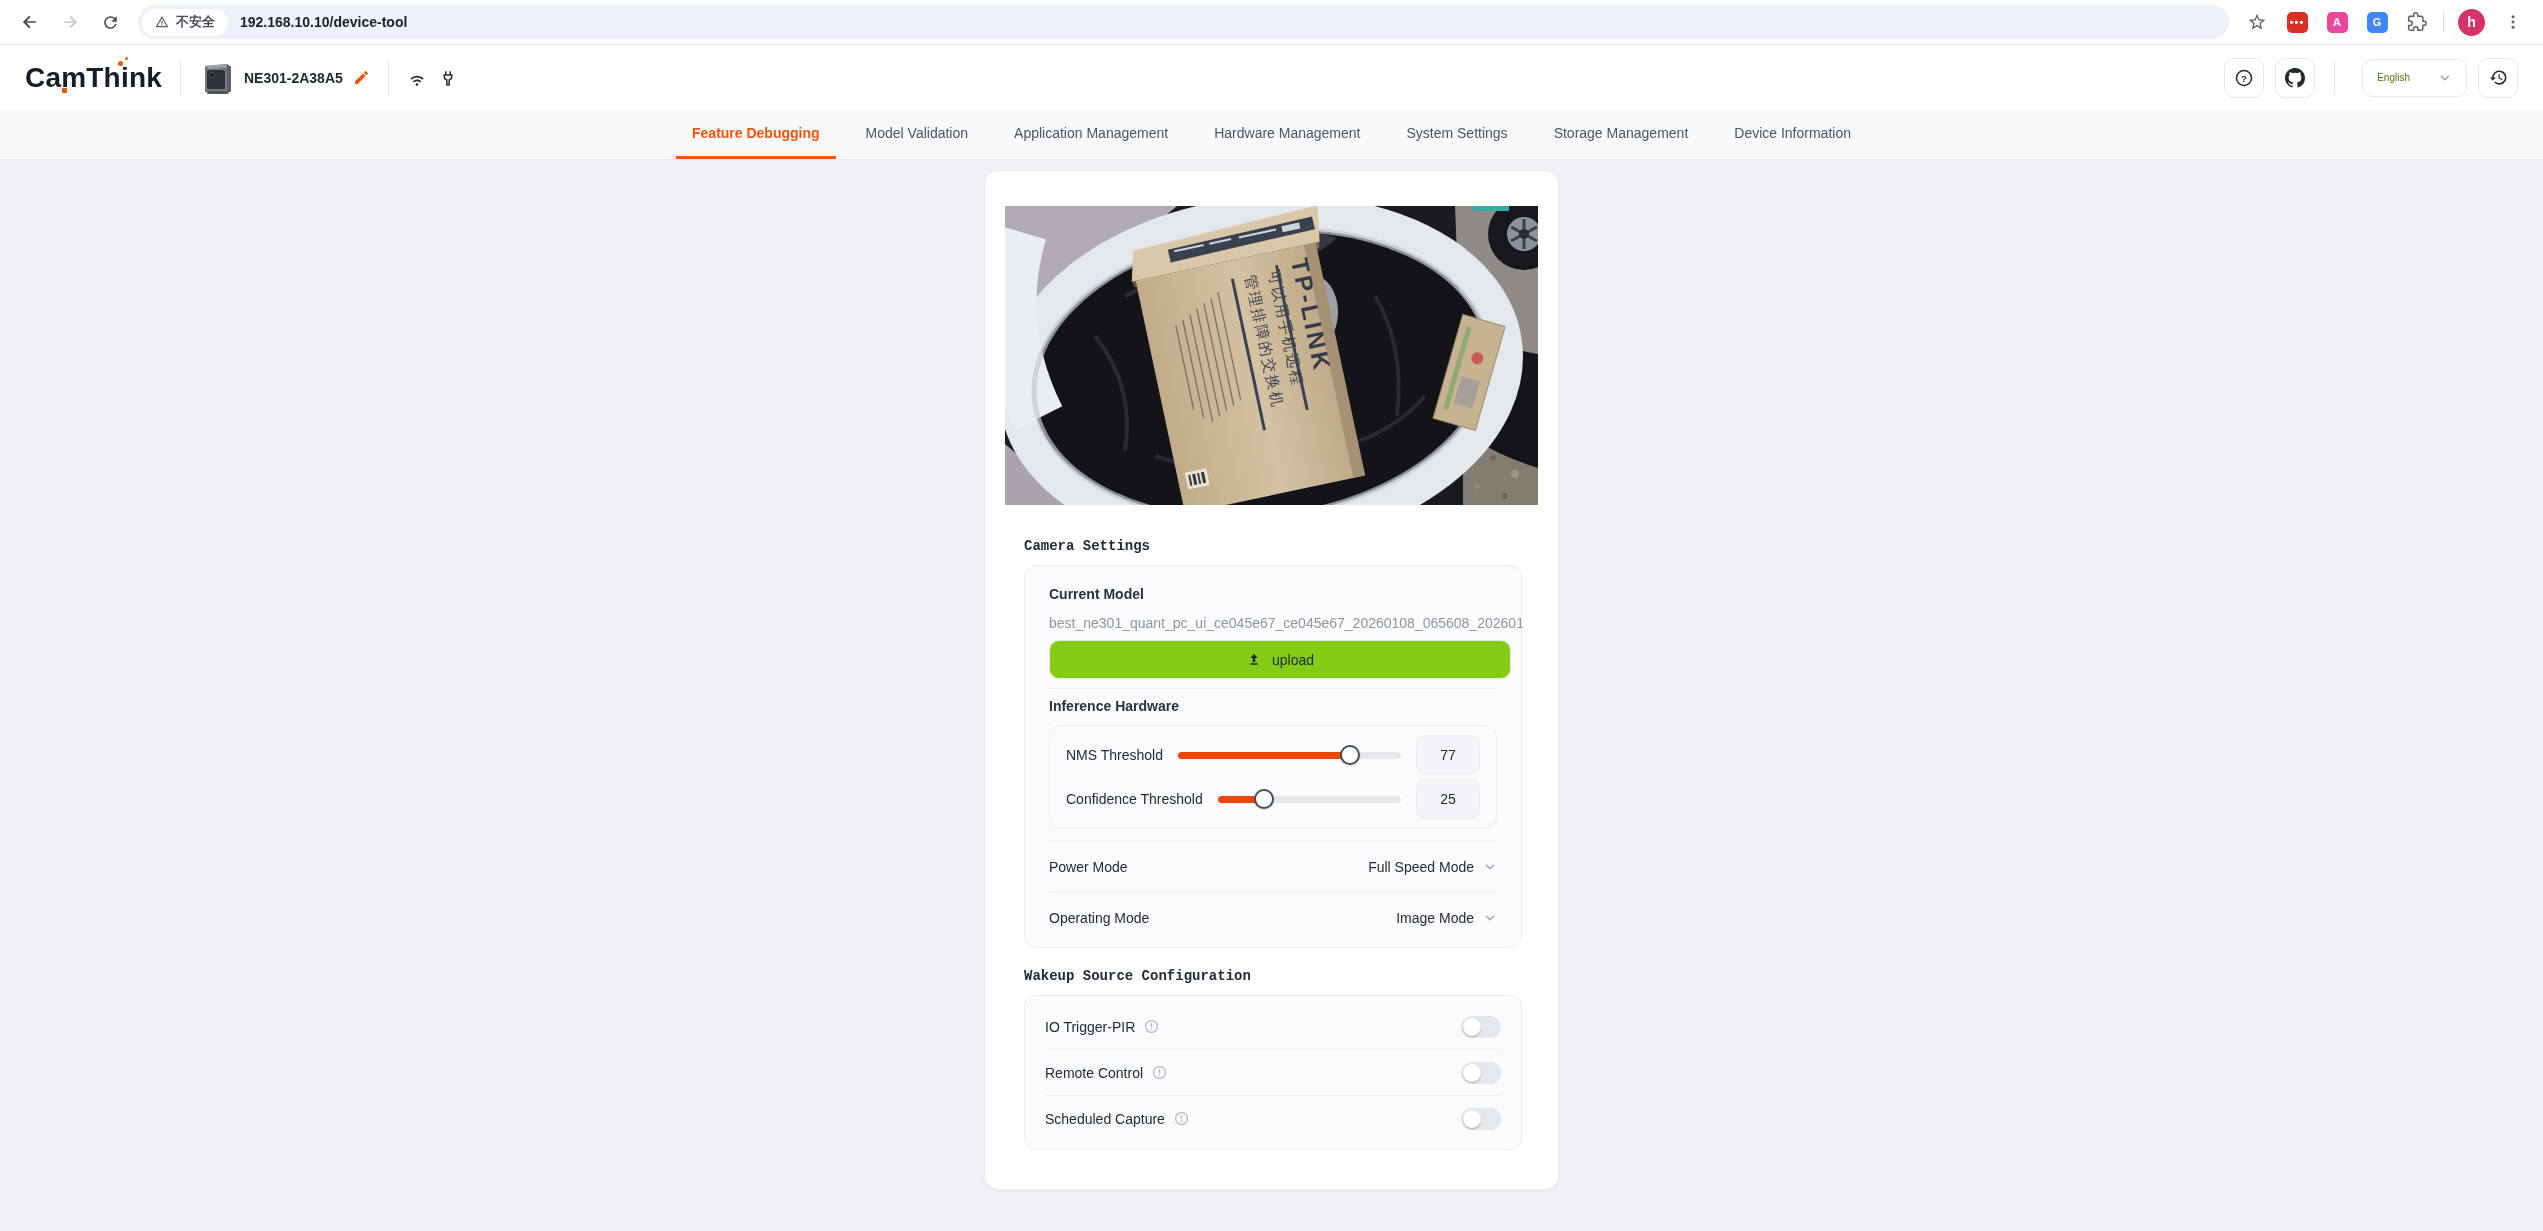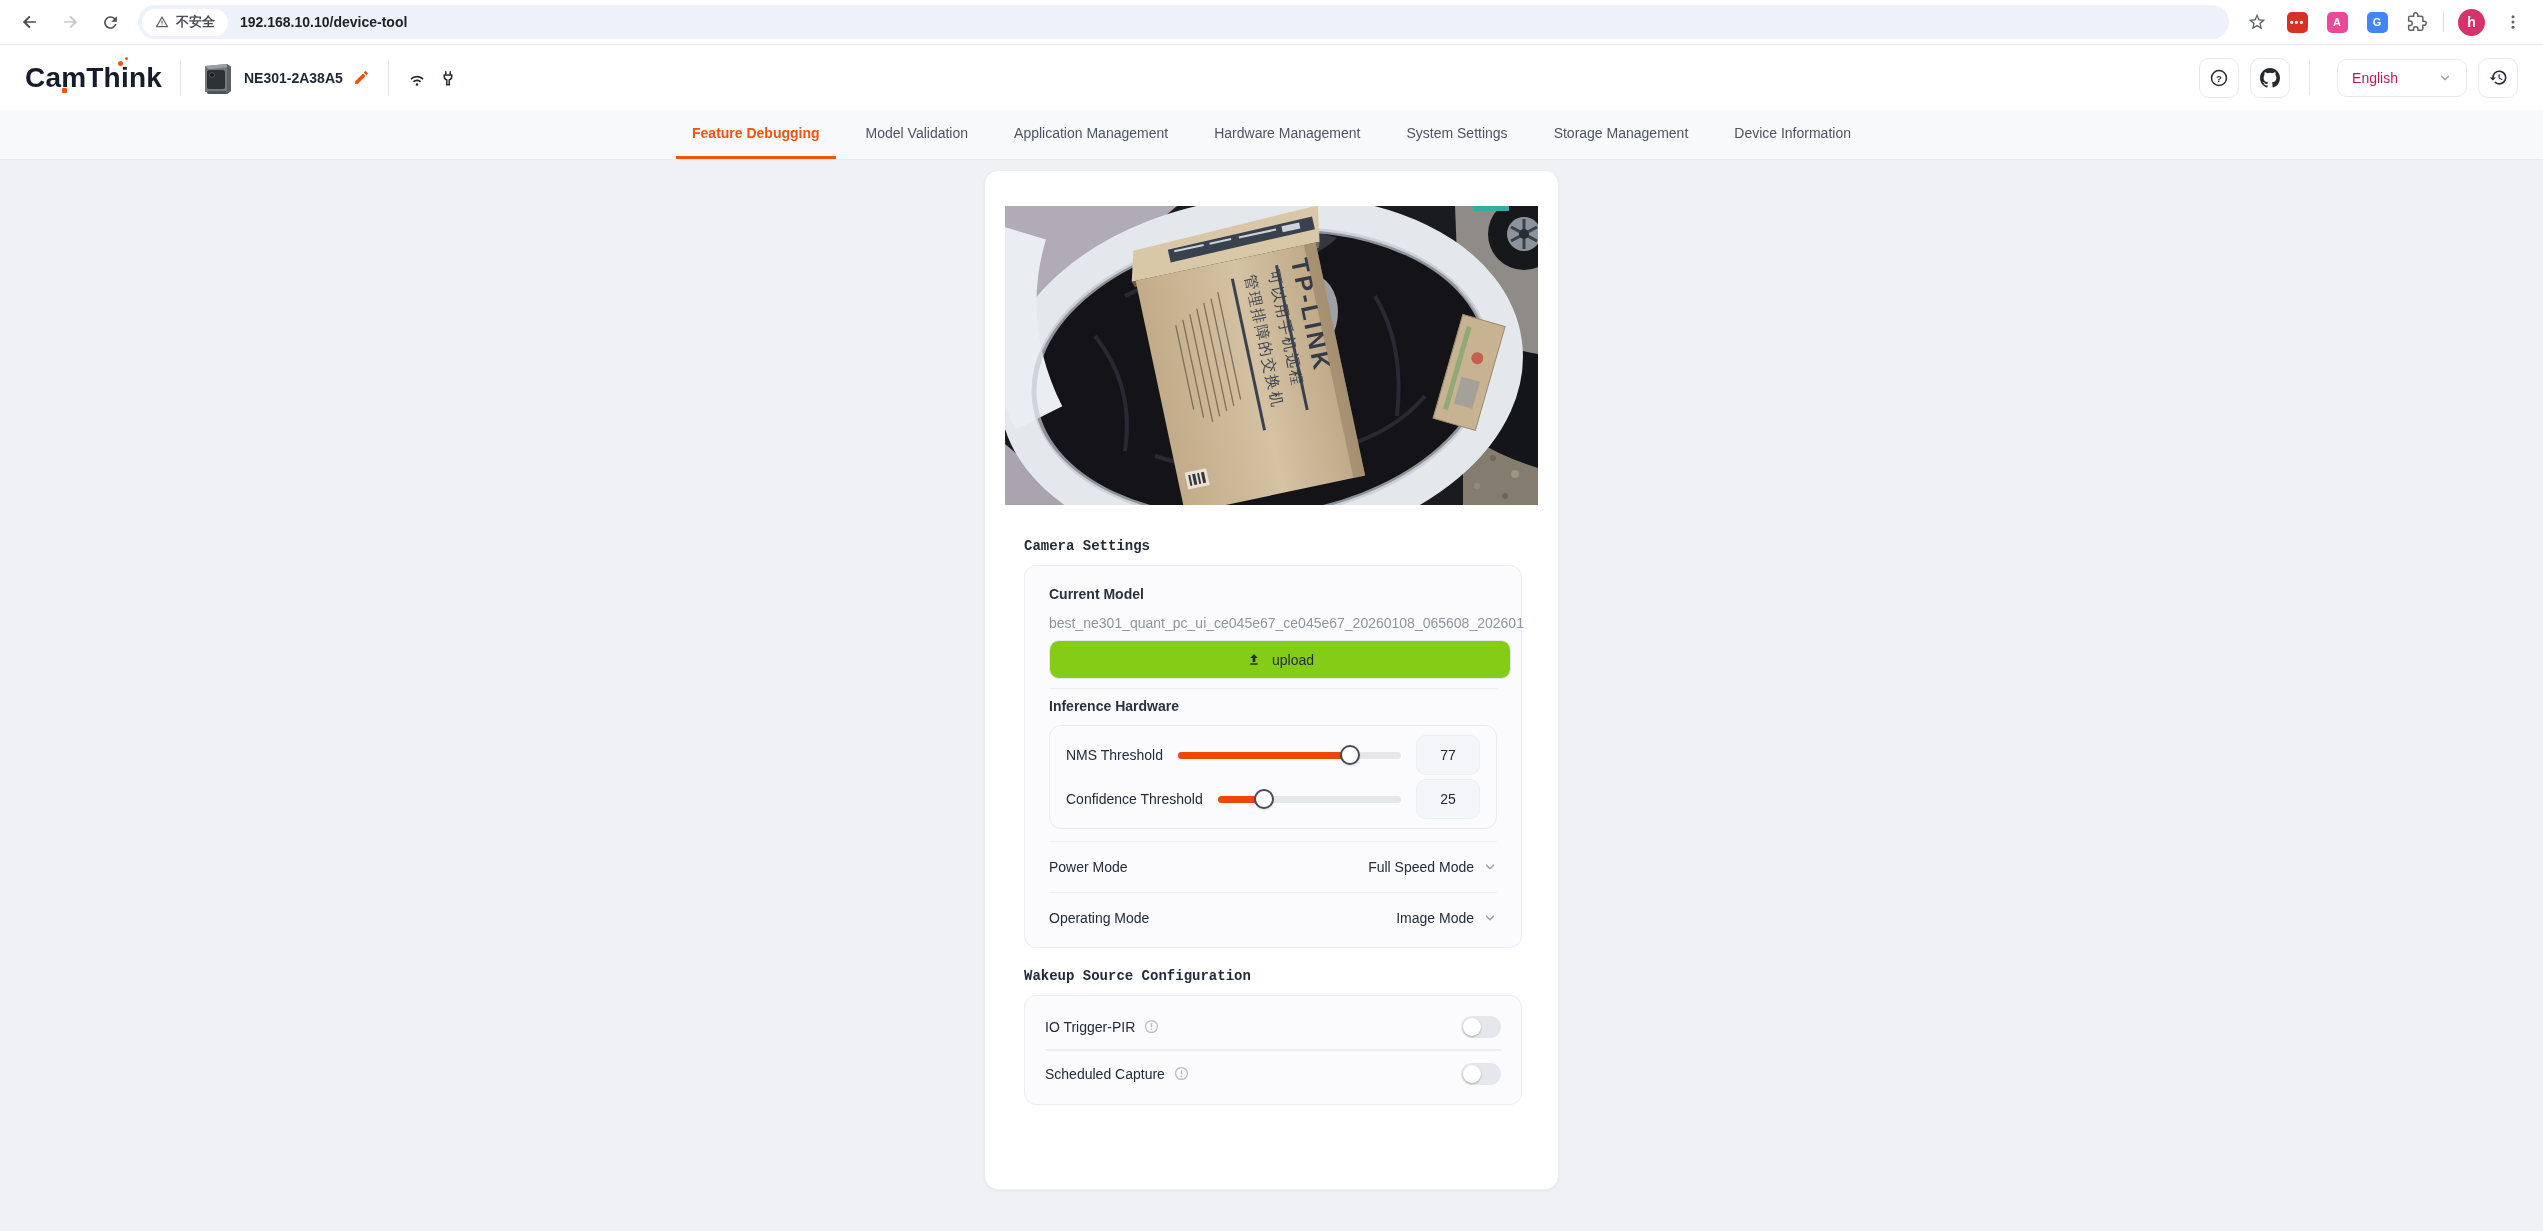--- a/index.html
+++ b/index.html
@@ -19,21 +19,21 @@
   .site-header{height:65px;background:#fff;display:flex;align-items:center;padding:0 25px;box-sizing:border-box;}
   .logo{position:relative;font-size:28px;font-weight:700;color:#151c2a;letter-spacing:.2px;flex:0 0 auto;}
   .logo-dot{position:absolute;background:#f2530d;border-radius:1px;}
   .logo-dot.a{width:5px;height:5px;left:37px;bottom:1px;}
   .logo-dot.i1{width:5px;height:5px;left:93px;top:-1px;border-radius:50%;}
   .logo-dot.i2{width:3px;height:3px;left:100px;top:-5px;border-radius:50%;}
   .vdiv{width:1px;height:34px;background:#e4e6ea;margin:0 18px;flex:0 0 auto;}
   .dev-name{font-size:14px;color:#1e2633;font-weight:600;margin:0 10px 0 9px;}
   .hdr-right{margin-left:auto;display:flex;align-items:center;}
   .hdr-btn{width:38px;height:38px;border:1px solid #e6e8ec;border-radius:10px;background:#fff;display:flex;align-items:center;justify-content:center;margin-left:11px;cursor:pointer;}
-  .lang{height:38px;border:1px solid #e6e8ec;border-radius:10px;display:flex;align-items:center;gap:40px;padding:0 14px;font-size:14px;color:#be185d;margin-left:19px;background:#fff;cursor:pointer;box-sizing:border-box;}
+  .lang{height:38px;border:1px solid #e6e8ec;border-radius:10px;display:flex;align-items:center;gap:28px;padding:0 14px;font-size:10px;color:#4d7c0f;margin-left:19px;background:#fff;cursor:pointer;box-sizing:border-box;}
   
   .tabs{height:50px;background:#f8f9fb;border-bottom:1px solid #e8eaee;display:flex;justify-content:center;gap:14px;box-sizing:border-box;}
   .tab{display:flex;align-items:center;padding:0 16px;font-size:14px;color:#4d5461;cursor:pointer;border-bottom:3px solid transparent;box-sizing:border-box;}
   .tab.active{color:#f2530d;font-weight:700;border-bottom-color:#f2530d;}
   
   .main{height:1070px;background:#f0f1f4;}
   .card{width:575px;height:1020px;margin:10px auto 0;background:#fff;border:1px solid #ebedf0;border-radius:14px;box-shadow:0 1px 3px rgba(20,25,40,.05);overflow:hidden;box-sizing:border-box;}
   .photo{height:299px;margin:35px 20px 0;position:relative;overflow:hidden;background:#17181b;}
   .photo svg{width:100%;height:100%;}
   .sec-title{font-size:14px;font-weight:700;color:#222b39;margin:33px 36px 11px 39px;font-family:Liberation Mono, monospace;}
@@ -397,20 +397,33 @@
               <circle cx="12" cy="12" r="9.5" fill="none" stroke="#b4bac3" stroke-width="2"></circle>
               <line x1="12" y1="6.8" x2="12" y2="13.2" stroke="#b4bac3" stroke-width="2.2"></line>
               <circle cx="12" cy="16.6" r="1.3" fill="#b4bac3"></circle>
             </svg>
           </span>
         <div class="toggle">
             <div class="knob"></div>
           </div>
       </div>
       <div class="hr"></div>
+      <div class="trow">
+        <span class="tlabel">Remote Control</span>
+        <span class="info-ic">
+            <svg width="15" height="15" viewBox="0 0 24 24">
+              <circle cx="12" cy="12" r="9.5" fill="none" stroke="#b4bac3" stroke-width="2"></circle>
+              <line x1="12" y1="6.8" x2="12" y2="13.2" stroke="#b4bac3" stroke-width="2.2"></line>
+              <circle cx="12" cy="16.6" r="1.3" fill="#b4bac3"></circle>
+            </svg>
+          </span>
+        <div class="toggle">
+            <div class="knob"></div>
+          </div>
+      </div>
       <div class="hr"></div>
       <div class="trow">
         <span class="tlabel">Scheduled Capture</span>
         <span class="info-ic">
             <svg width="15" height="15" viewBox="0 0 24 24">
               <circle cx="12" cy="12" r="9.5" fill="none" stroke="#b4bac3" stroke-width="2"></circle>
               <line x1="12" y1="6.8" x2="12" y2="13.2" stroke="#b4bac3" stroke-width="2.2"></line>
               <circle cx="12" cy="16.6" r="1.3" fill="#b4bac3"></circle>
             </svg>
           </span>

